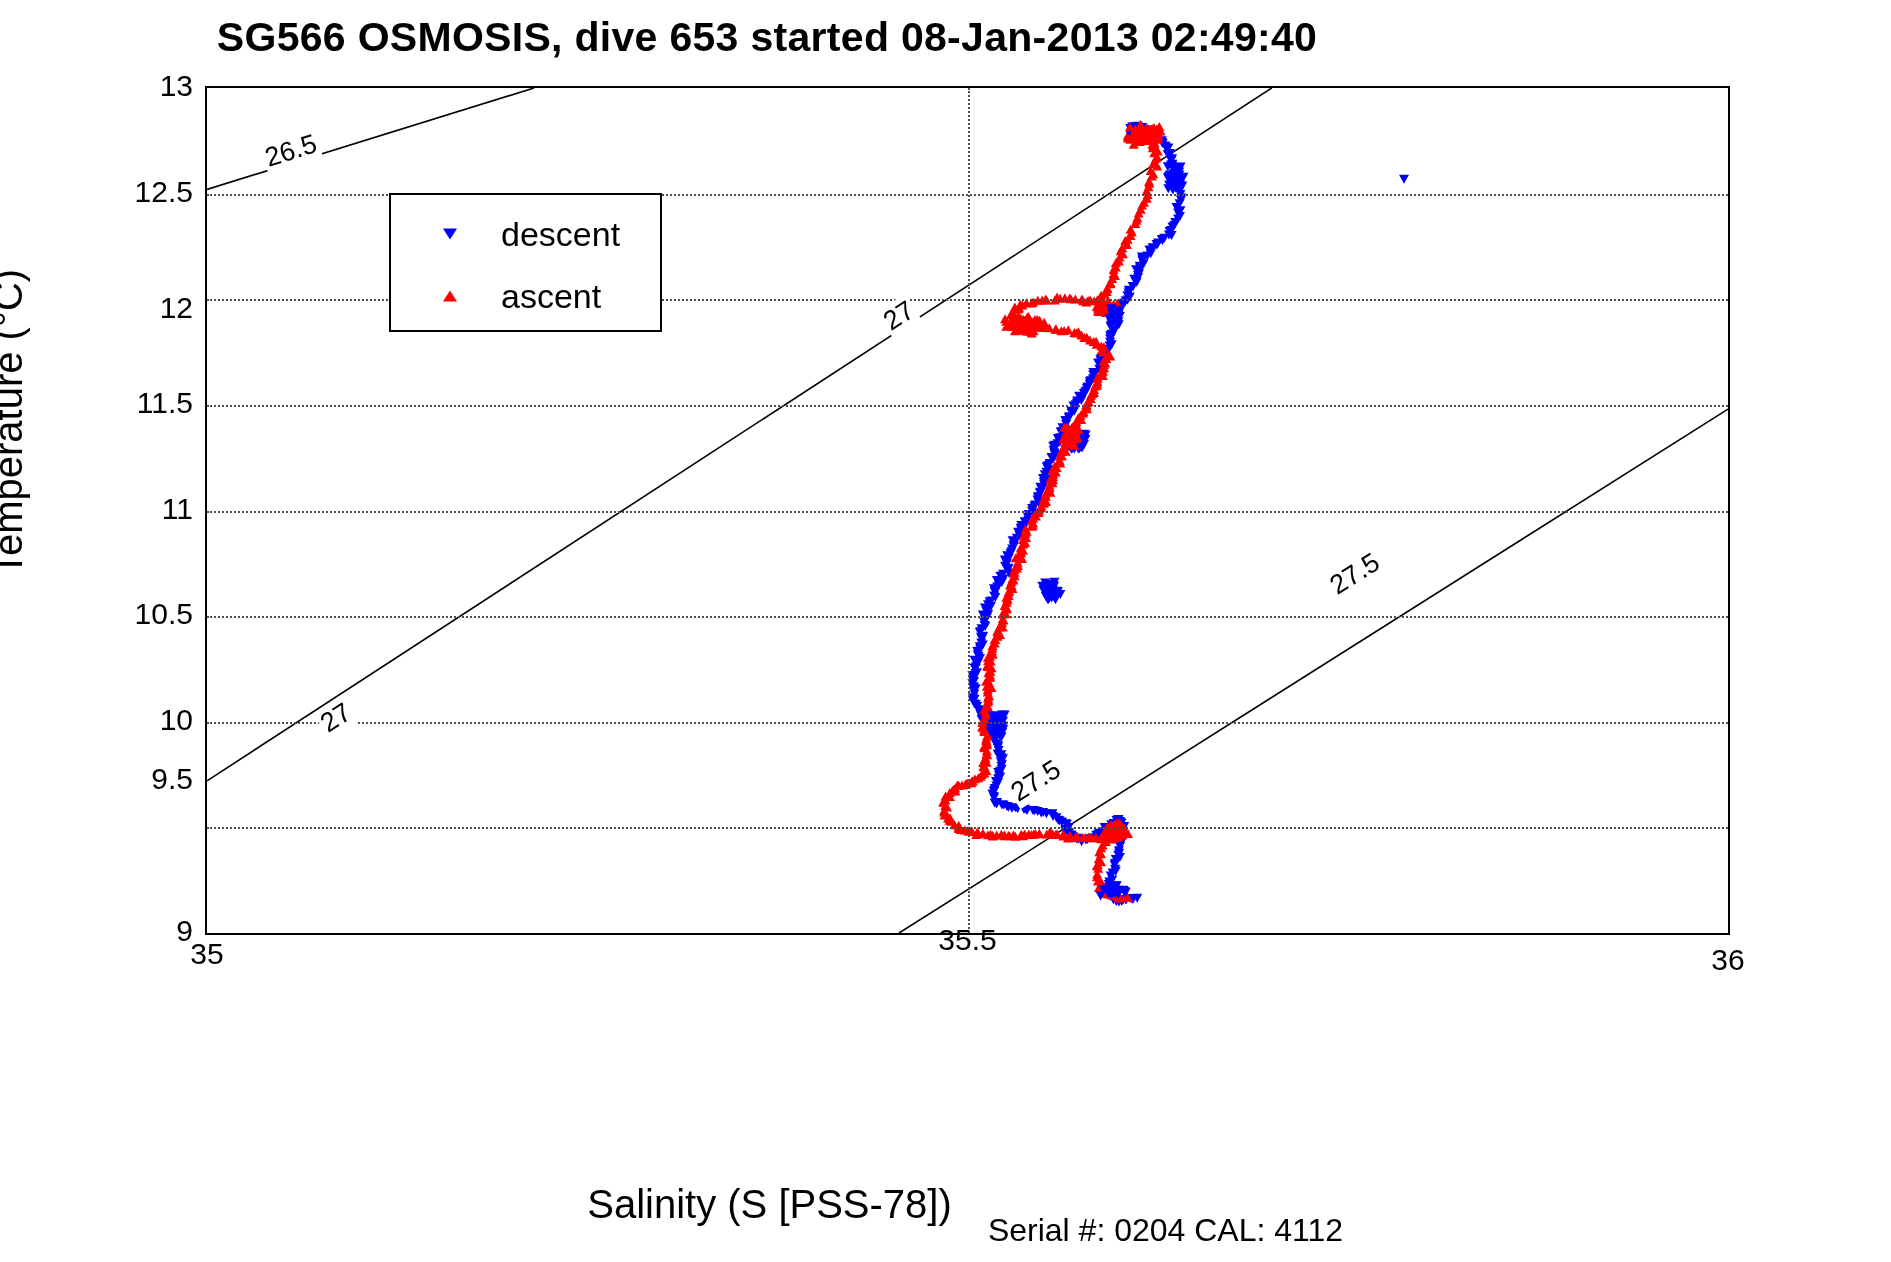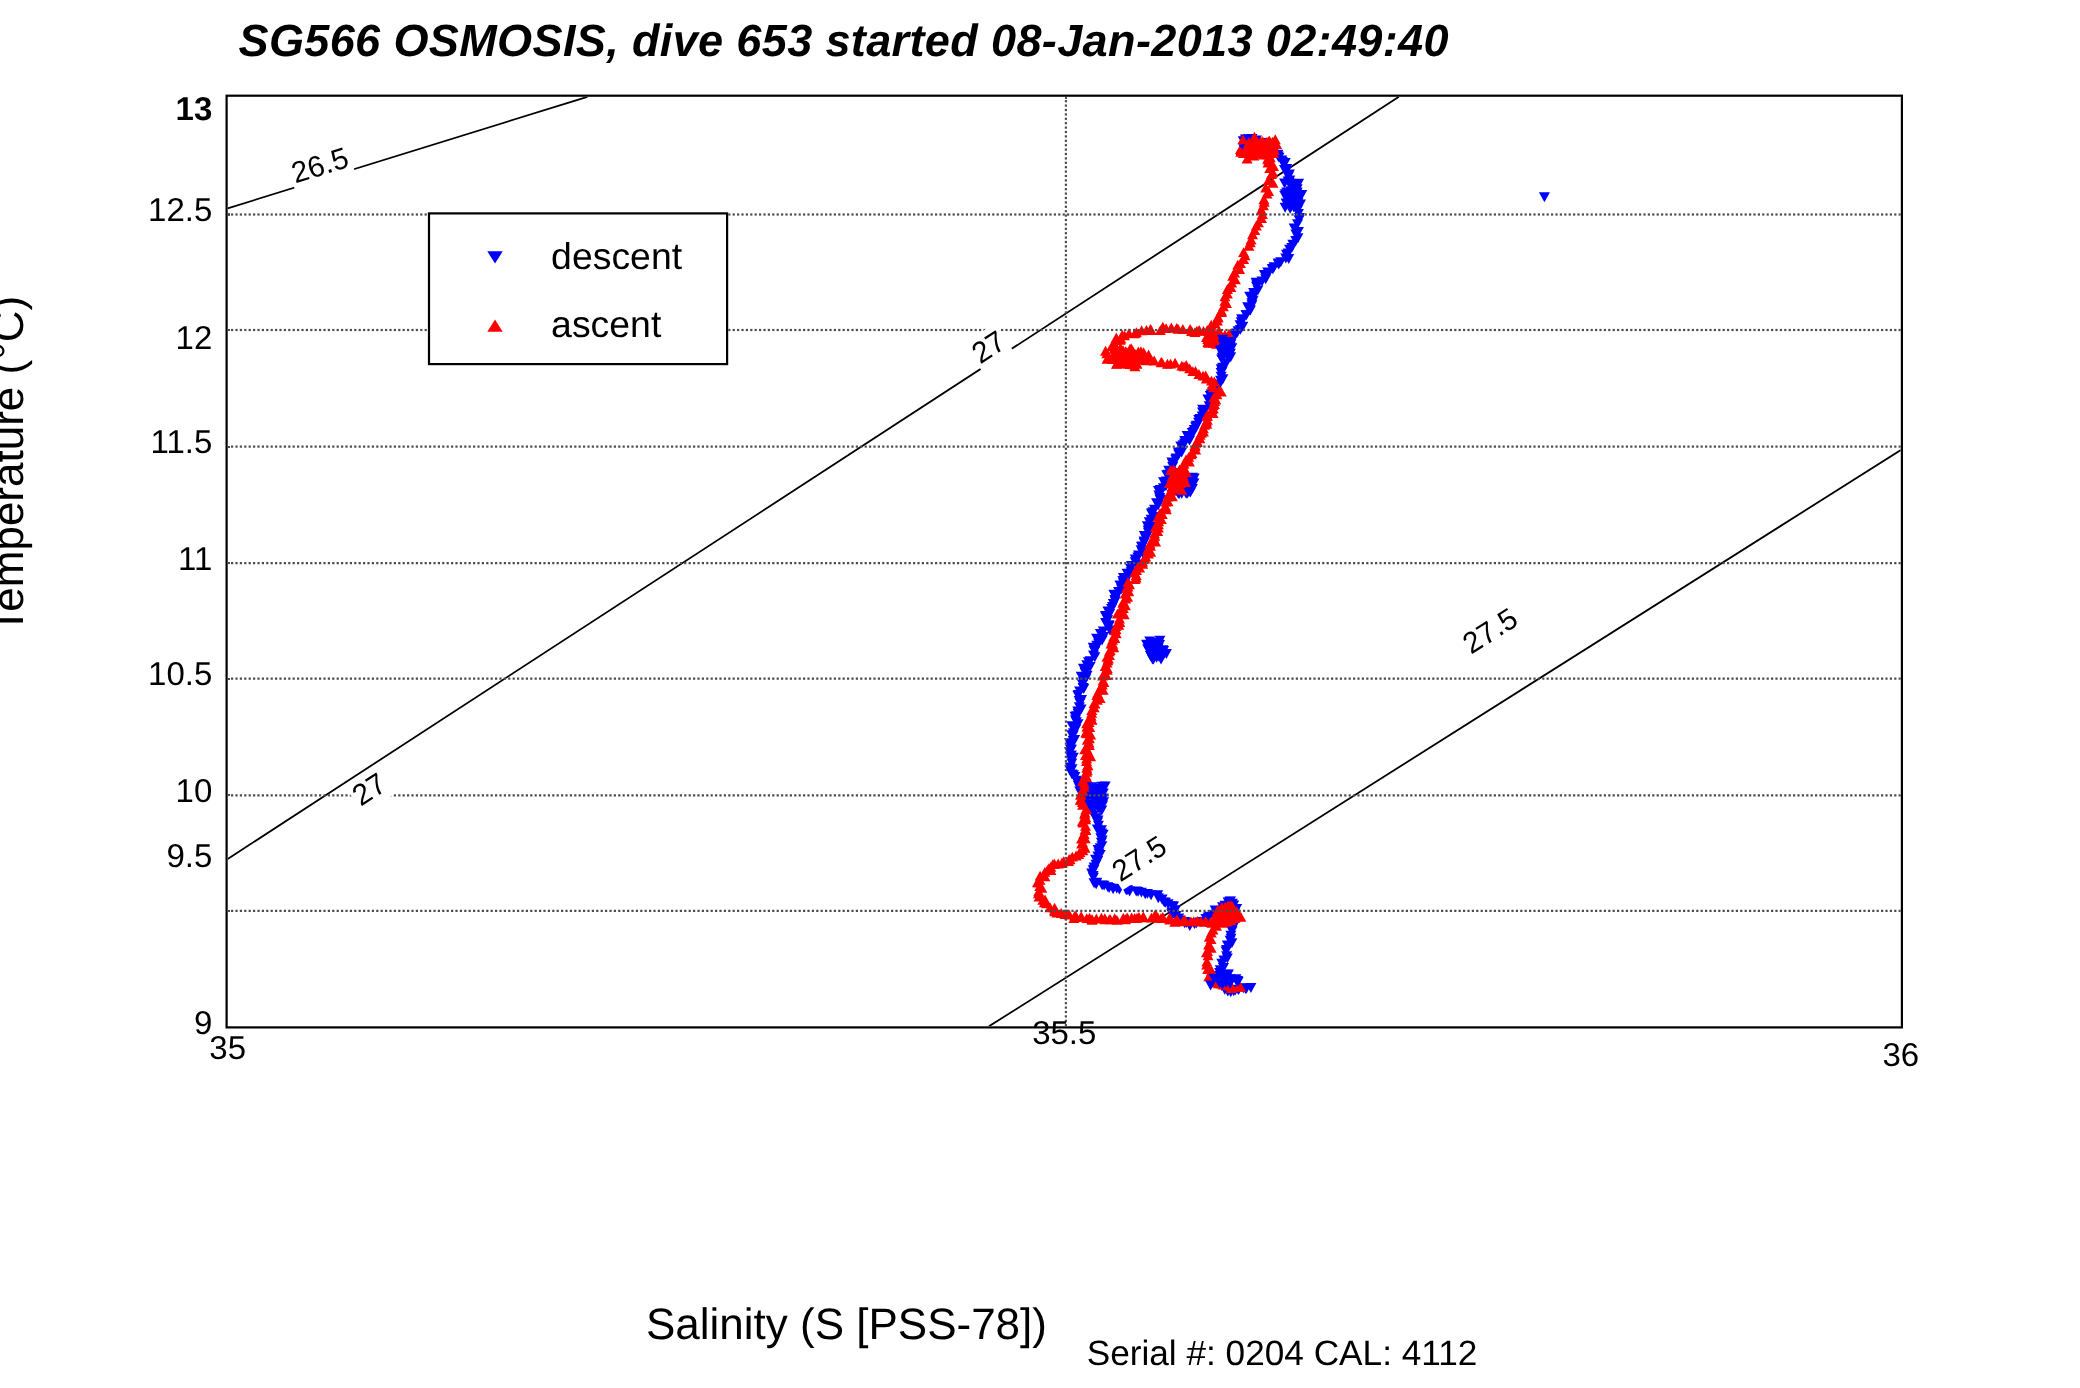--- a/index.html
+++ b/index.html
@@ -7,21 +7,20 @@
   body{width:1891px;height:1262px;overflow:hidden;
        font-family:"Liberation Sans","DejaVu Sans",sans-serif;color:#000;}
   #figure{position:relative;width:1891px;height:1262px;background:#fff;}
 
   
   #title{
     position:absolute;left:0;top:14px;width:1534px;text-align:center;
     font-size:41px;font-weight:bold;letter-spacing:.3px;
     font-family:"Liberation Sans","DejaVu Sans",sans-serif;
     white-space:pre;
-    font-style:italic;
   }
 
   
   #axes{
     position:absolute;left:205px;top:86px;width:1525px;height:849px;
     border:2px solid #000;box-sizing:border-box;background:#fff;
   }
   #plot-inner{position:absolute;inset:0;overflow:hidden;}
 
   .gridline{position:absolute;background:transparent;}
@@ -1567,21 +1566,21 @@
   <div id="serial">Serial #: 0204  CAL: 4112</div>
 
 <div class="ytick-lbl" style="width: 120px; left: 73px; top: 914px;">9</div>
     <div class="ytick-lbl" style="width: 120px; left: 73px; top: 762px; text-align: right;">9.5</div>
     <div class="ytick-lbl" style="width: 120px; left: 73px; top: 702.75px;">10</div>
     <div class="ytick-lbl" style="width: 120px; left: 73px; top: 597.125px;">10.5</div>
     <div class="ytick-lbl" style="width: 120px; left: 73px; top: 491.5px;">11</div>
     <div class="ytick-lbl" style="width: 120px; left: 73px; top: 385.875px;">11.5</div>
     <div class="ytick-lbl" style="width: 120px; left: 73px; top: 291px;">12</div>
     <div class="ytick-lbl" style="width: 120px; left: 73px; top: 174.625px; text-align: right;">12.5</div>
-    <div class="ytick-lbl" style="width: 120px; left: 73px; top: 83px; font-weight: bold;">13</div>
+    <div class="ytick-lbl" style="width: 120px; left: 73px; top: 69px;">13</div>
     <div class="xtick-lbl" style="width: 160px; left: 127px; top: 937px;">35</div>
     <div class="xtick-lbl" style="width: 160px; left: 887.5px; top: 923px;">35.5</div>
     <div class="xtick-lbl" style="width: 160px; left: 1648px; top: 943px;">36</div>
     <div class="iso-label" style="left: 290.655px; top: 151.375px; transform: translate(-50%, -50%) rotate(-17.2275deg);">26.5</div>
     <div class="iso-label" style="left: 336.285px; top: 717.525px; transform: translate(-50%, -50%) rotate(-33.0558deg);">27</div>
     <div class="iso-label" style="left: 899.055px; top: 316.15px; transform: translate(-50%, -50%) rotate(-33.0558deg);">27</div>
     <div class="iso-label" style="left: 1035.94px; top: 780.9px; transform: translate(-50%, -50%) rotate(-32.2932deg);">27.5</div>
     <div class="iso-label" style="left: 1355.36px; top: 573.875px; transform: translate(-50%, -50%) rotate(-32.2932deg);">27.5</div>
   </div>
 

